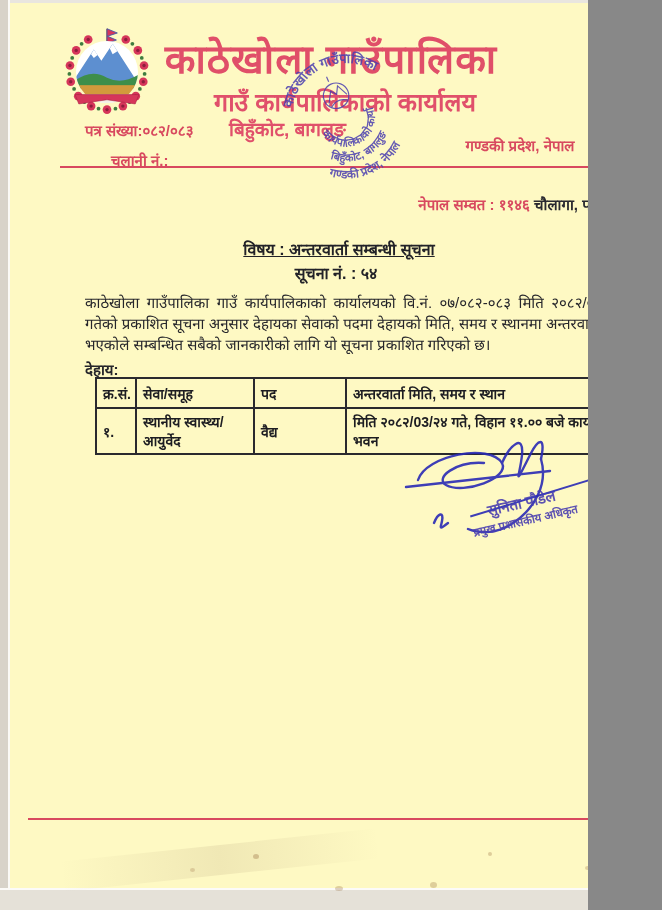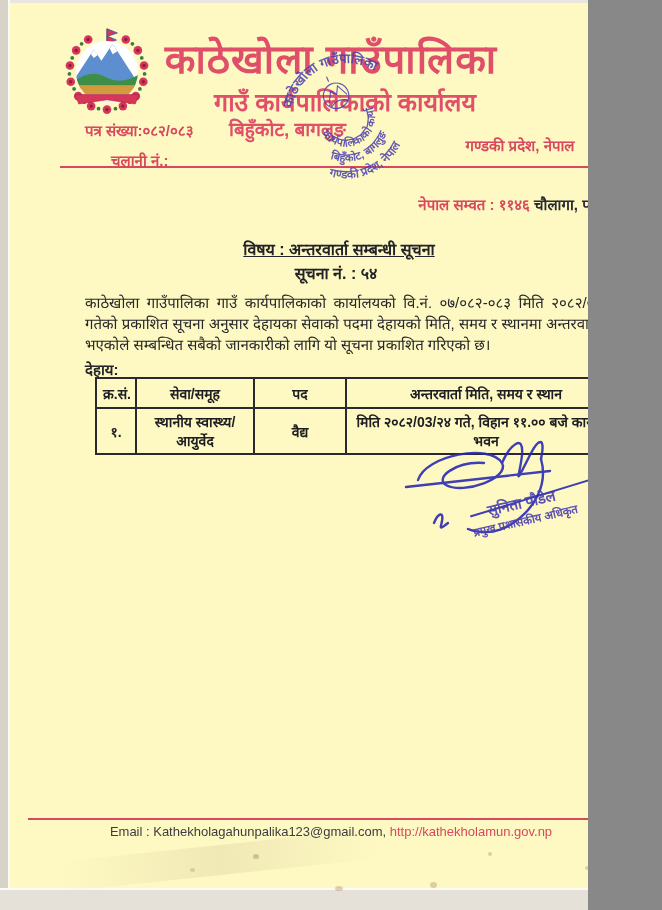--- a/index.html
+++ b/index.html
@@ -27,21 +27,21 @@
   .miti{left:300px;top:174px;width:348px;text-align:right;font-size:15px;font-weight:bold;color:#d8495f;}
   .sambat{left:200px;top:194px;width:448px;text-align:right;font-size:15px;font-weight:bold;}
   .sambat .lbl{color:#d8495f;margin-top:8px;}
   .sambat .det{color:#2a2a30;}
   .subject{left:0;top:238px;width:678px;text-align:center;font-size:16px;font-weight:bold;text-decoration:underline;color:#222228;}
   .noticeno{left:0;top:262px;width:672px;text-align:center;font-size:16px;font-weight:bold;color:#222228;}
   .bodytext{left:85px;top:292px;width:537px;font-size:15px;line-height:21px;text-align:justify;color:#26262b;font-weight:500;}
   .dehaya{left:85px;top:352px;font-size:15px;font-weight:600;color:#26262b;margin-top:7px;}
 
   table.notice{position:absolute;left:95px;top:377px;border-collapse:collapse;table-layout:fixed;width:530px;font-size:14px;color:#1d1d22;}
-  table.notice td,table.notice th{border:2px solid #2a2a2e;padding:3px 6px;text-align:center;vertical-align:middle;}
+  table.notice td,table.notice th{border:2px solid #2a2a2e;padding:3px 6px;text-align:left;vertical-align:middle;}
   table.notice th{font-weight:bold;height:22px;}
   table.notice td{font-weight:600;height:23px;}
   .c0{width:40px;} .c1{width:118px;} .c2{width:92px;} .c3{width:280px;}
 
   .stampwrap{left:256px;top:28px;width:180px;height:180px;opacity:.85;filter:blur(.3px);}
   .sigwrap{left:398px;top:425px;width:210px;height:130px;}
   .namestamp{left:438px;top:492px;width:170px;transform:rotate(-13deg);color:#4b3fb0;text-align:center;opacity:.9;}
   .namestamp .name{font-size:15px;font-weight:bold;display:inline-block;position:relative;}
   .namestamp .name .strike{position:absolute;left:-18px;top:7px;width:130px;height:0;border-top:2px solid #2a2ab5;transform:rotate(-4deg);}
   .namestamp .role{font-size:11.5px;font-weight:bold;margin-top:1px;}
@@ -235,17 +235,14 @@
       </g>
     </svg>
   </div>
 
   <div class="abs namestamp">
     <span class="name"><span>सुनिता पौडेल</span><span class="strike"></span></span>
     <div class="role">प्रमुख प्रशासकीय अधिकृत</div>
   </div>
 
   <div class="abs footline"></div>
-  <div class="abs foottext">
-    <span>Email : Kathekholagahunpalika123@gmail.com, </span><span class="site">http://kathekholamun.gov.np</span>
-  </div>
 
 </div>
 
 </body></html>

